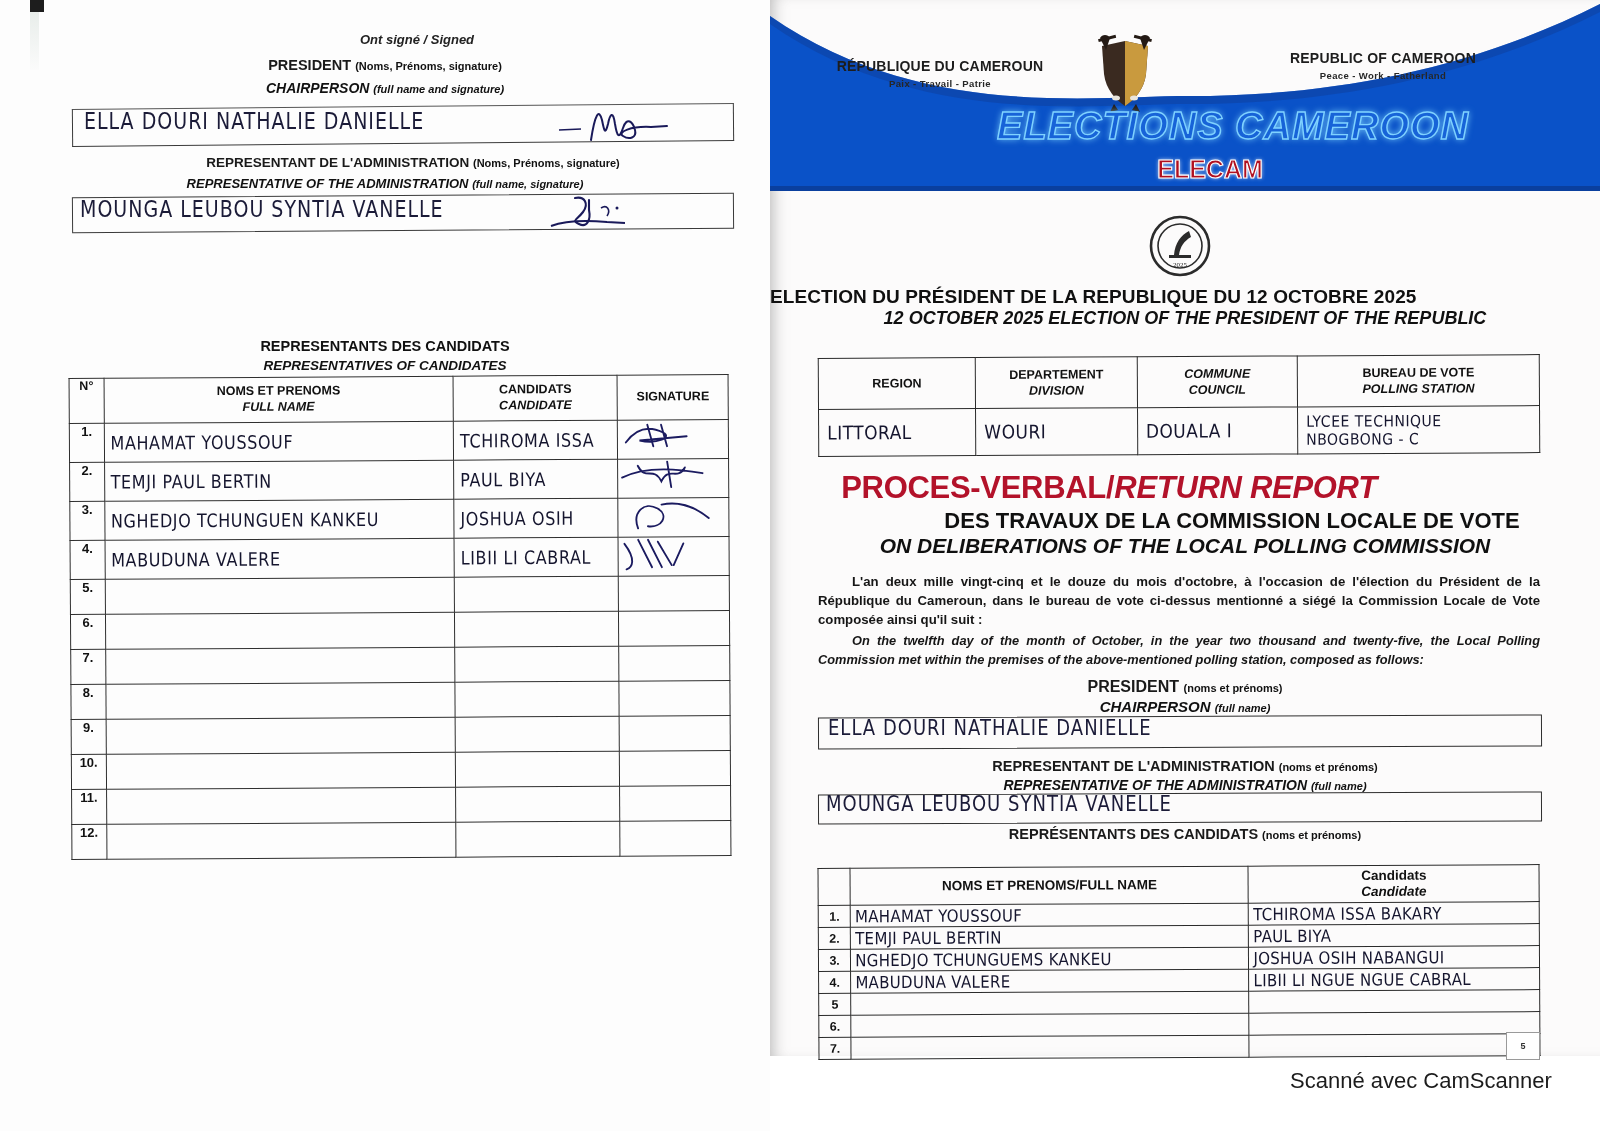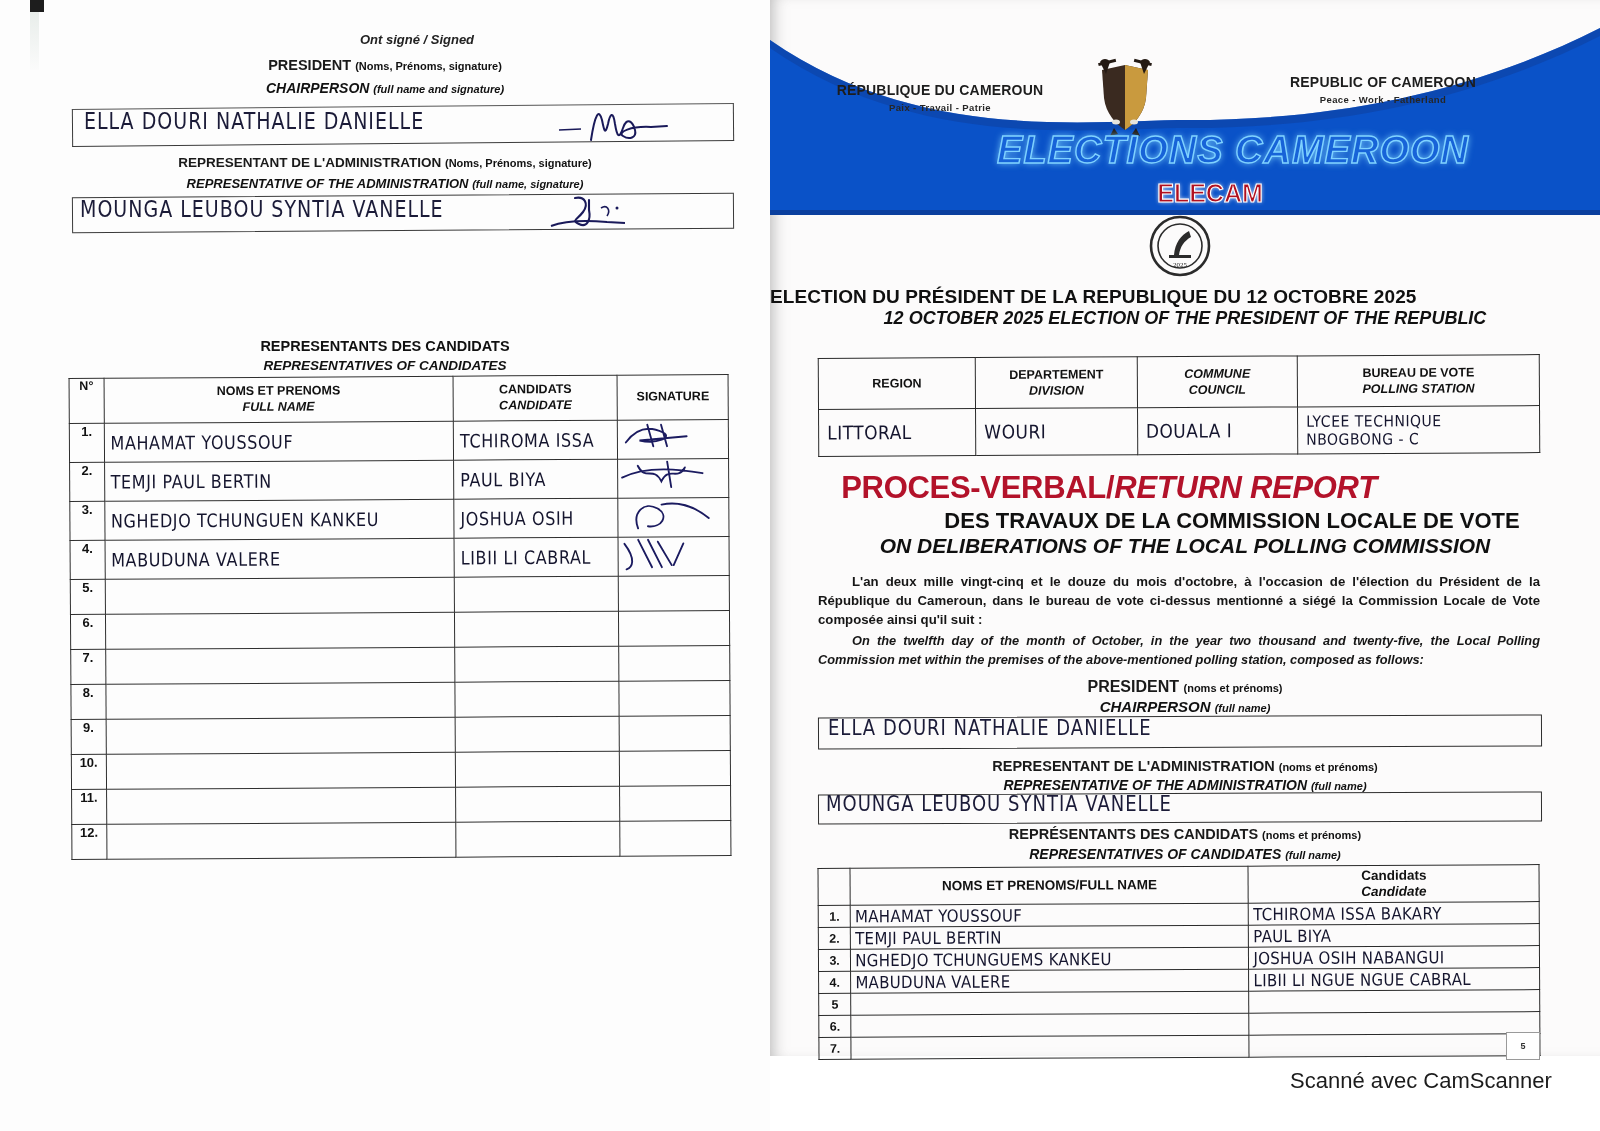--- a/index.html
+++ b/index.html
@@ -38,21 +38,21 @@
     font-size:13px;font-style:italic;font-weight:bold;color:#222;padding-left:32px;}
   #pres-line{position:absolute;left:0;width:770px;top:57px;text-align:center;font-size:14.5px;color:#111;}
   #chair-line{position:absolute;left:0;width:770px;top:80px;text-align:center;font-size:14px;color:#111;}
   #pres-box{
     position:absolute;left:72px;top:106px;width:660px;height:36px;
     border:1.4px solid #3a3a3a;border-top-color:#555;
     transform:rotate(-0.5deg);
   }
   #pres-name{position:absolute;left:84px;top:112px;font-size:19px;}
   #pres-sig{position:absolute;left:555px;top:100px;width:120px;height:48px;}
-  #adm-line1{position:absolute;left:0;width:770px;top:155px;text-align:center;font-size:13.5px;color:#111;}
+  #adm-line1{position:absolute;left:0;width:770px;top:155px;text-align:center;font-size:13.5px;color:#111;padding-left:28px;}
   #adm-line2{position:absolute;left:0;width:770px;top:176px;text-align:center;font-size:13px;color:#111;}
   #adm-box{
     position:absolute;left:72px;top:195px;width:660px;height:34px;
     border:1.4px solid #3a3a3a;transform:rotate(-0.4deg);
   }
   #adm-name{position:absolute;left:80px;top:200px;font-size:19px;}
   #adm-sig{position:absolute;left:545px;top:190px;width:110px;height:45px;}
   #reps-title1{position:absolute;left:0;width:770px;top:338px;text-align:center;font-size:14.5px;color:#111;}
   #reps-title2{position:absolute;left:0;width:770px;top:358px;text-align:center;font-size:13.5px;color:#111;}
   
@@ -77,21 +77,21 @@
   
   #right-page{
     position:absolute;left:770px;top:0;width:830px;height:1056px;
     background:#fcfbfb;
     box-shadow:inset 12px 0 16px -10px rgba(120,120,120,.55);
   }
   #right-edge{
     position:absolute;left:770px;top:0;width:16px;height:1056px;
     background:linear-gradient(90deg,#efeeee,#d9d7d6 45%,#f7f6f6);
   }
-  #banner-wrap{position:absolute;left:0;top:0;width:830px;height:215px;overflow:hidden;margin-top:24px;}
+  #banner-wrap{position:absolute;left:0;top:0;width:830px;height:215px;overflow:hidden;}
   #banner-svg{position:absolute;left:0;top:0;}
   #arms{position:absolute;left:322px;top:28px;width:66px;height:84px;}
   #fr-rep{position:absolute;left:50px;top:58px;width:240px;text-align:center;
     font-size:14px;font-weight:bold;color:#1d1d1d;letter-spacing:.2px;}
   #fr-motto{position:absolute;left:50px;top:78px;width:240px;text-align:center;
     font-size:9.5px;font-weight:bold;color:#262626;letter-spacing:.4px;}
   #en-rep{position:absolute;left:488px;top:50px;width:250px;text-align:center;
     font-size:14px;font-weight:bold;color:#1d1d1d;letter-spacing:.2px;}
   #en-motto{position:absolute;left:488px;top:70px;width:250px;text-align:center;
     font-size:9.5px;font-weight:bold;color:#262626;letter-spacing:.4px;}
@@ -466,24 +466,20 @@
     <span class="ital">REPRESENTATIVE OF THE ADMINISTRATION</span>
     <span class="sub ital">(full name)</span>
   </div>
   <div id="r-adm-box"></div>
   <div id="r-adm-name" class="hand ink">MOUNGA LEUBOU SYNTIA VANELLE</div>
 
   <div id="r-reps1">
     <span class="lbl">REPRÉSENTANTS DES CANDIDATS</span>
     <span class="sub">(noms et prénoms)</span>
   </div>
-  <div id="r-reps2">
-    <span class="ital">REPRESENTATIVES OF CANDIDATES</span>
-    <span class="sub ital">(full name)</span>
-  </div>
 
   <table id="right-table">
     <thead>
       <tr>
         <th class="rnum"></th>
         <th class="rname">NOMS ET PRENOMS/FULL NAME</th>
         <th class="rcand">
           <div>Candidats</div>
           <div class="ital">Candidate</div>
         </th>

